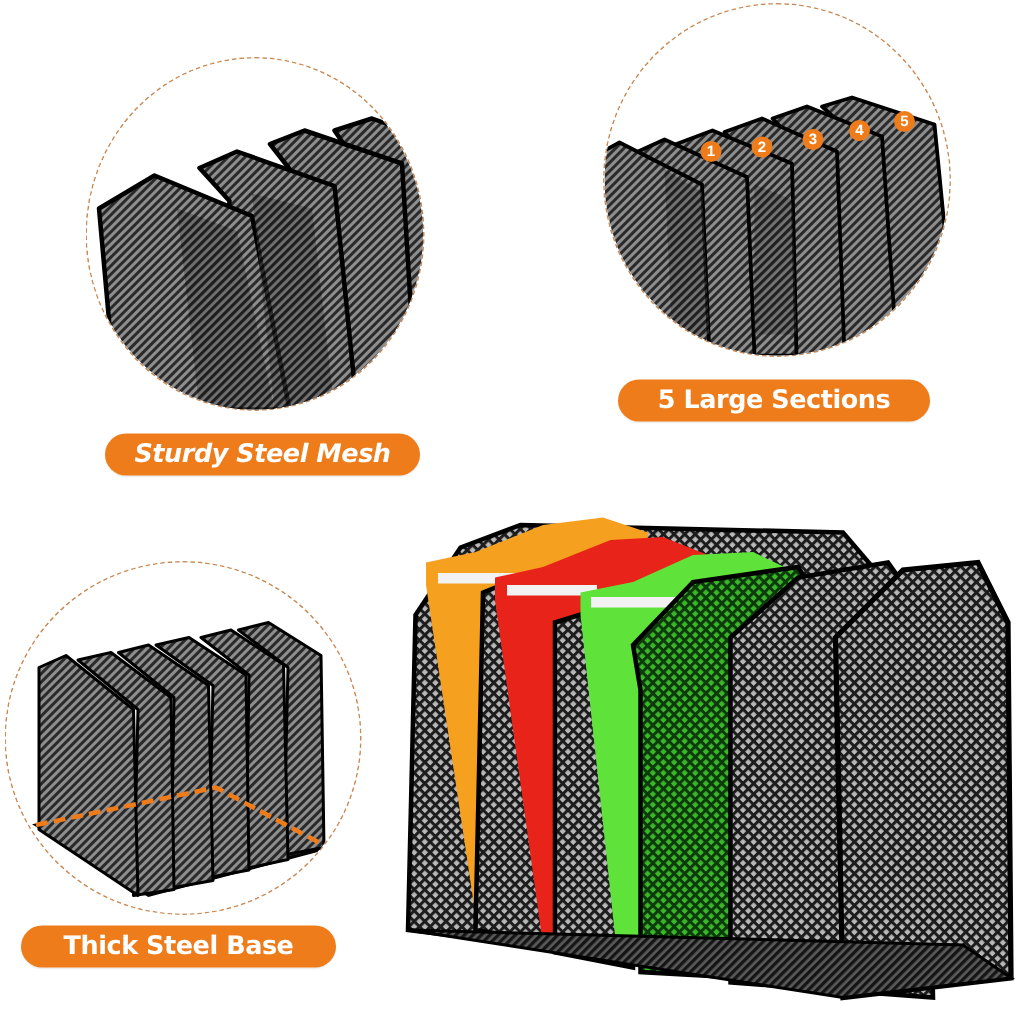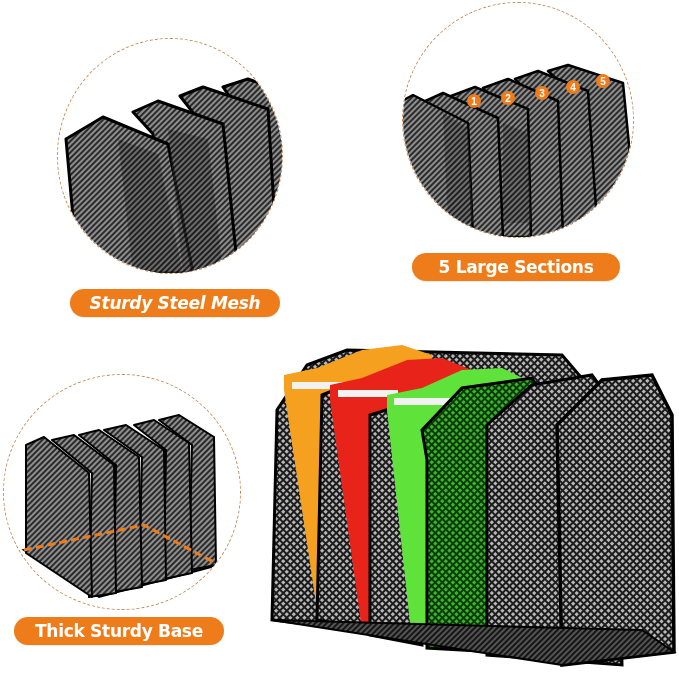--- a/index.html
+++ b/index.html
@@ -120,13 +120,13 @@
 
     <path d="M225 95 L270 55 L330 45 L355 80 L360 335 L225 325 Z" fill="url(#meshX)" stroke="#000" stroke-width="3"></path>
     <path d="M295 95 L340 50 L390 45 L410 85 L412 322 L300 335 Z" fill="url(#meshX)" stroke="#000" stroke-width="3.5"></path>
 
     <path d="M10 290 L300 335 L412 322 L380 300 Z" fill="url(#meshDark)" stroke="#000" stroke-width="2"></path>
   </svg>
 </div>
 
 <div class="pill" style="left:70px;top:289px;width:210px;font-style:italic;">Sturdy Steel Mesh</div>
 <div class="pill" style="left:412px;top:253px;width:208px;">5 Large Sections</div>
-<div class="pill" style="left:14px;top:617px;width:210px;">Thick Sturdy Base</div>
+<div class="pill" style="left:14px;top:617px;width:210px;">Thick Steel Base</div>
 
 </body></html>

